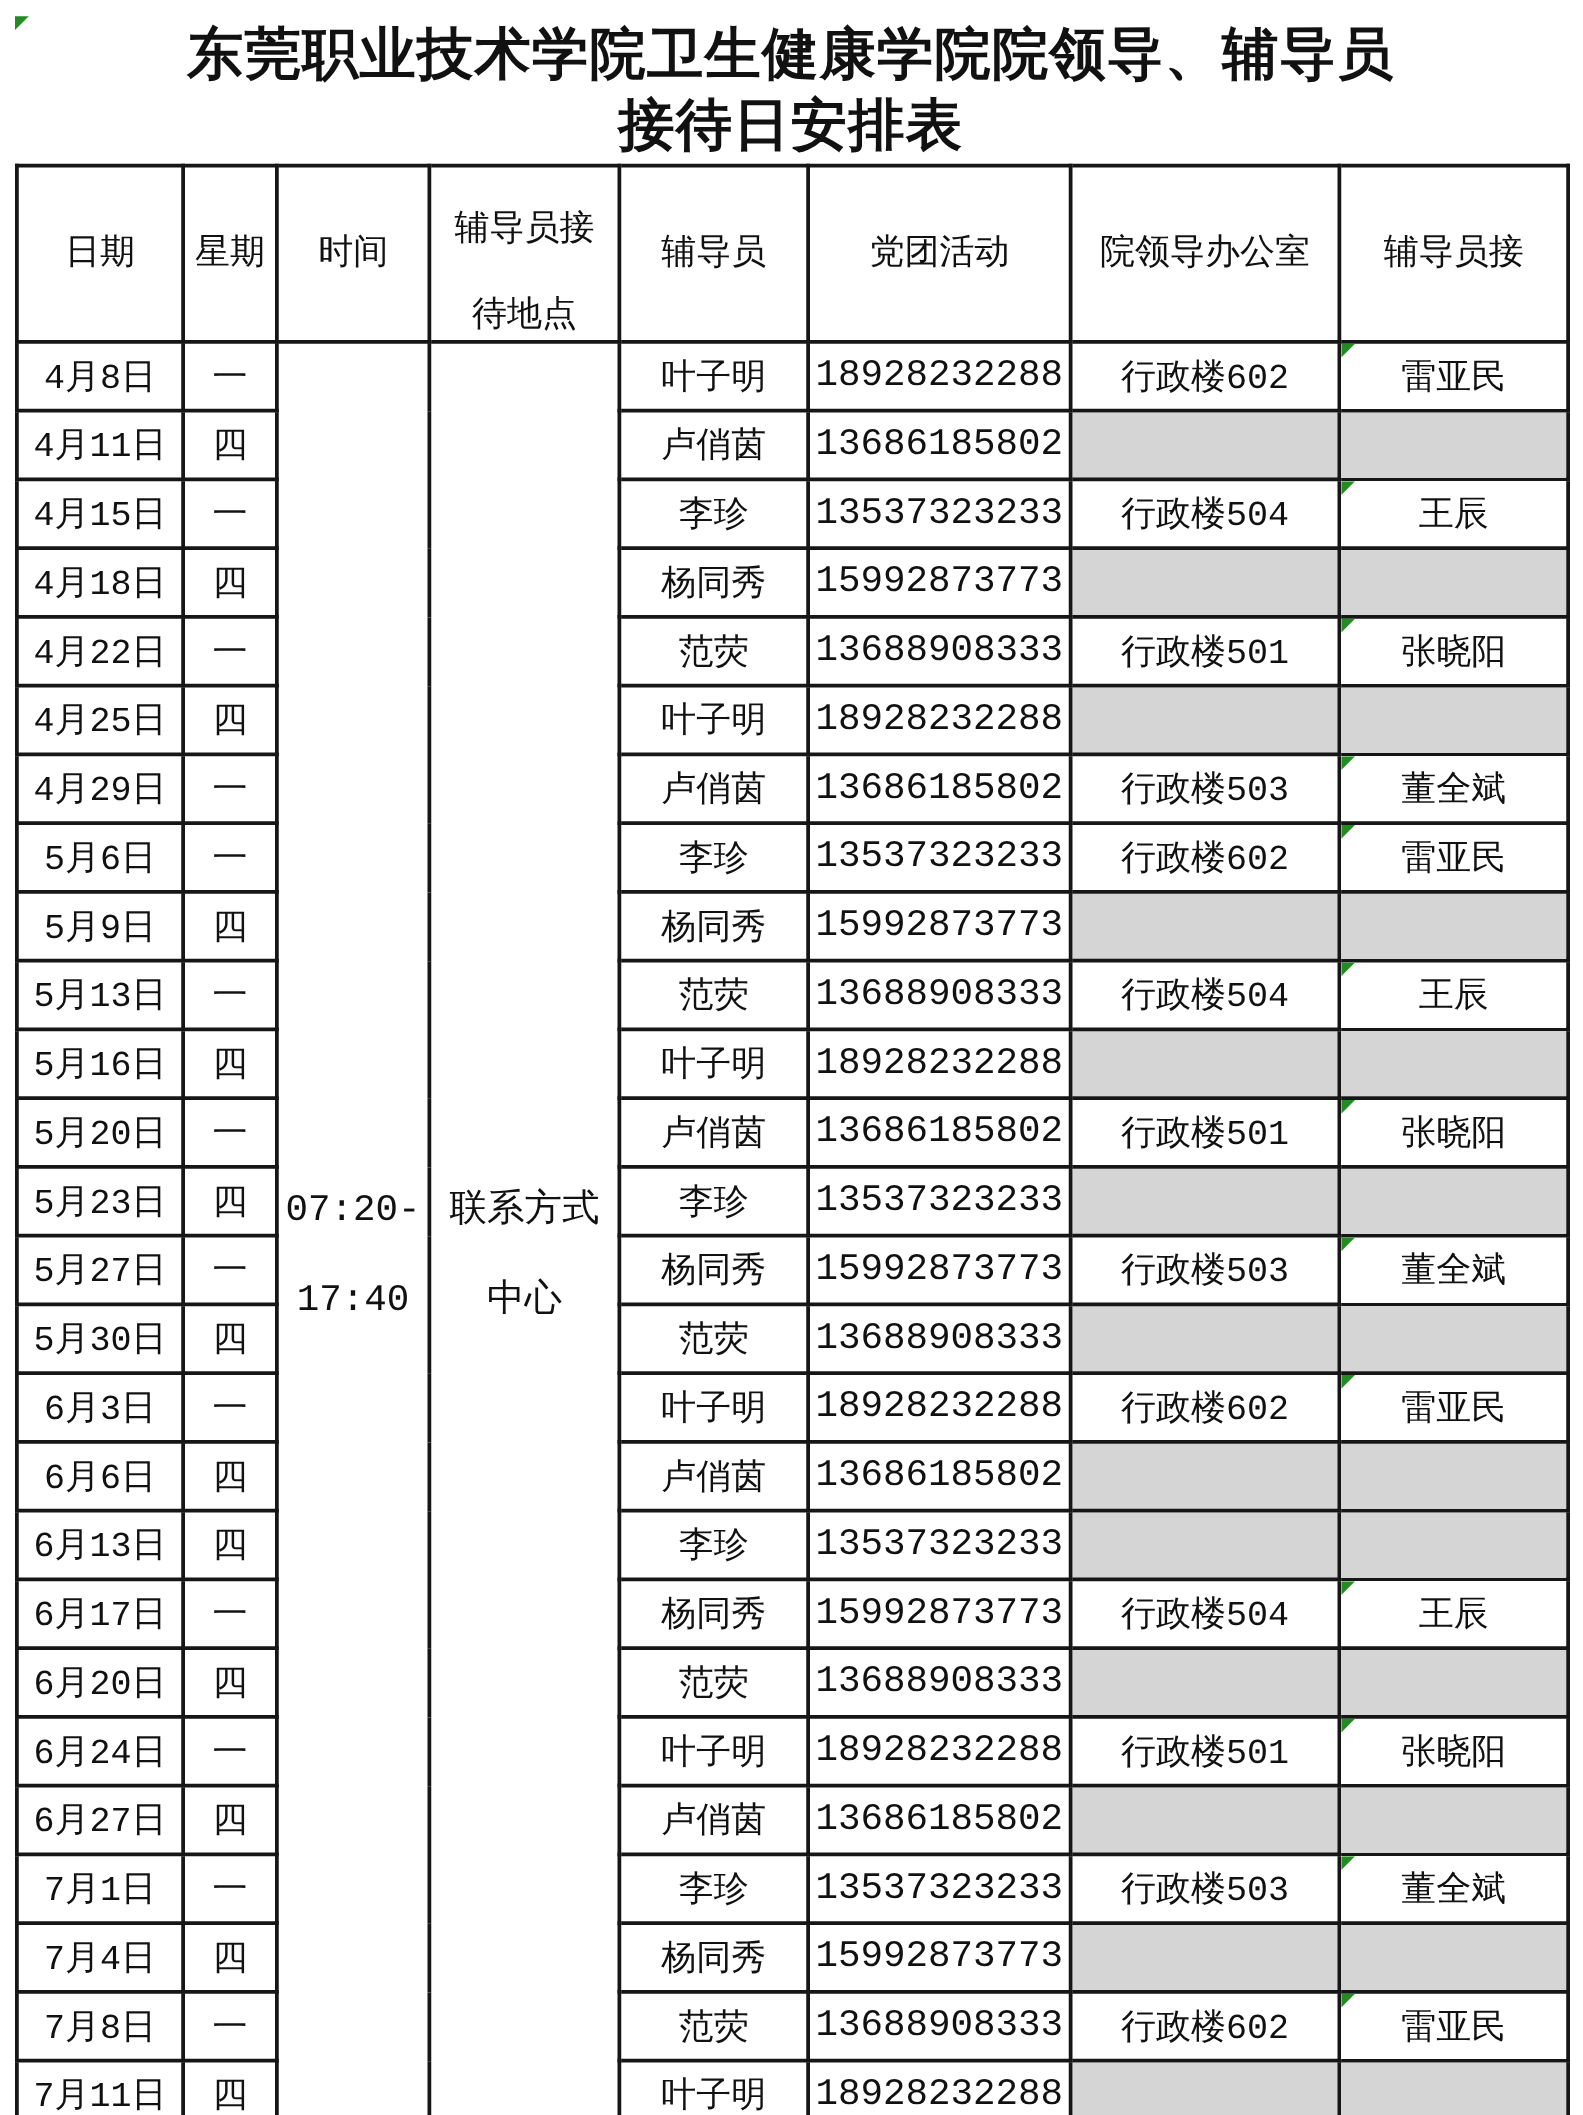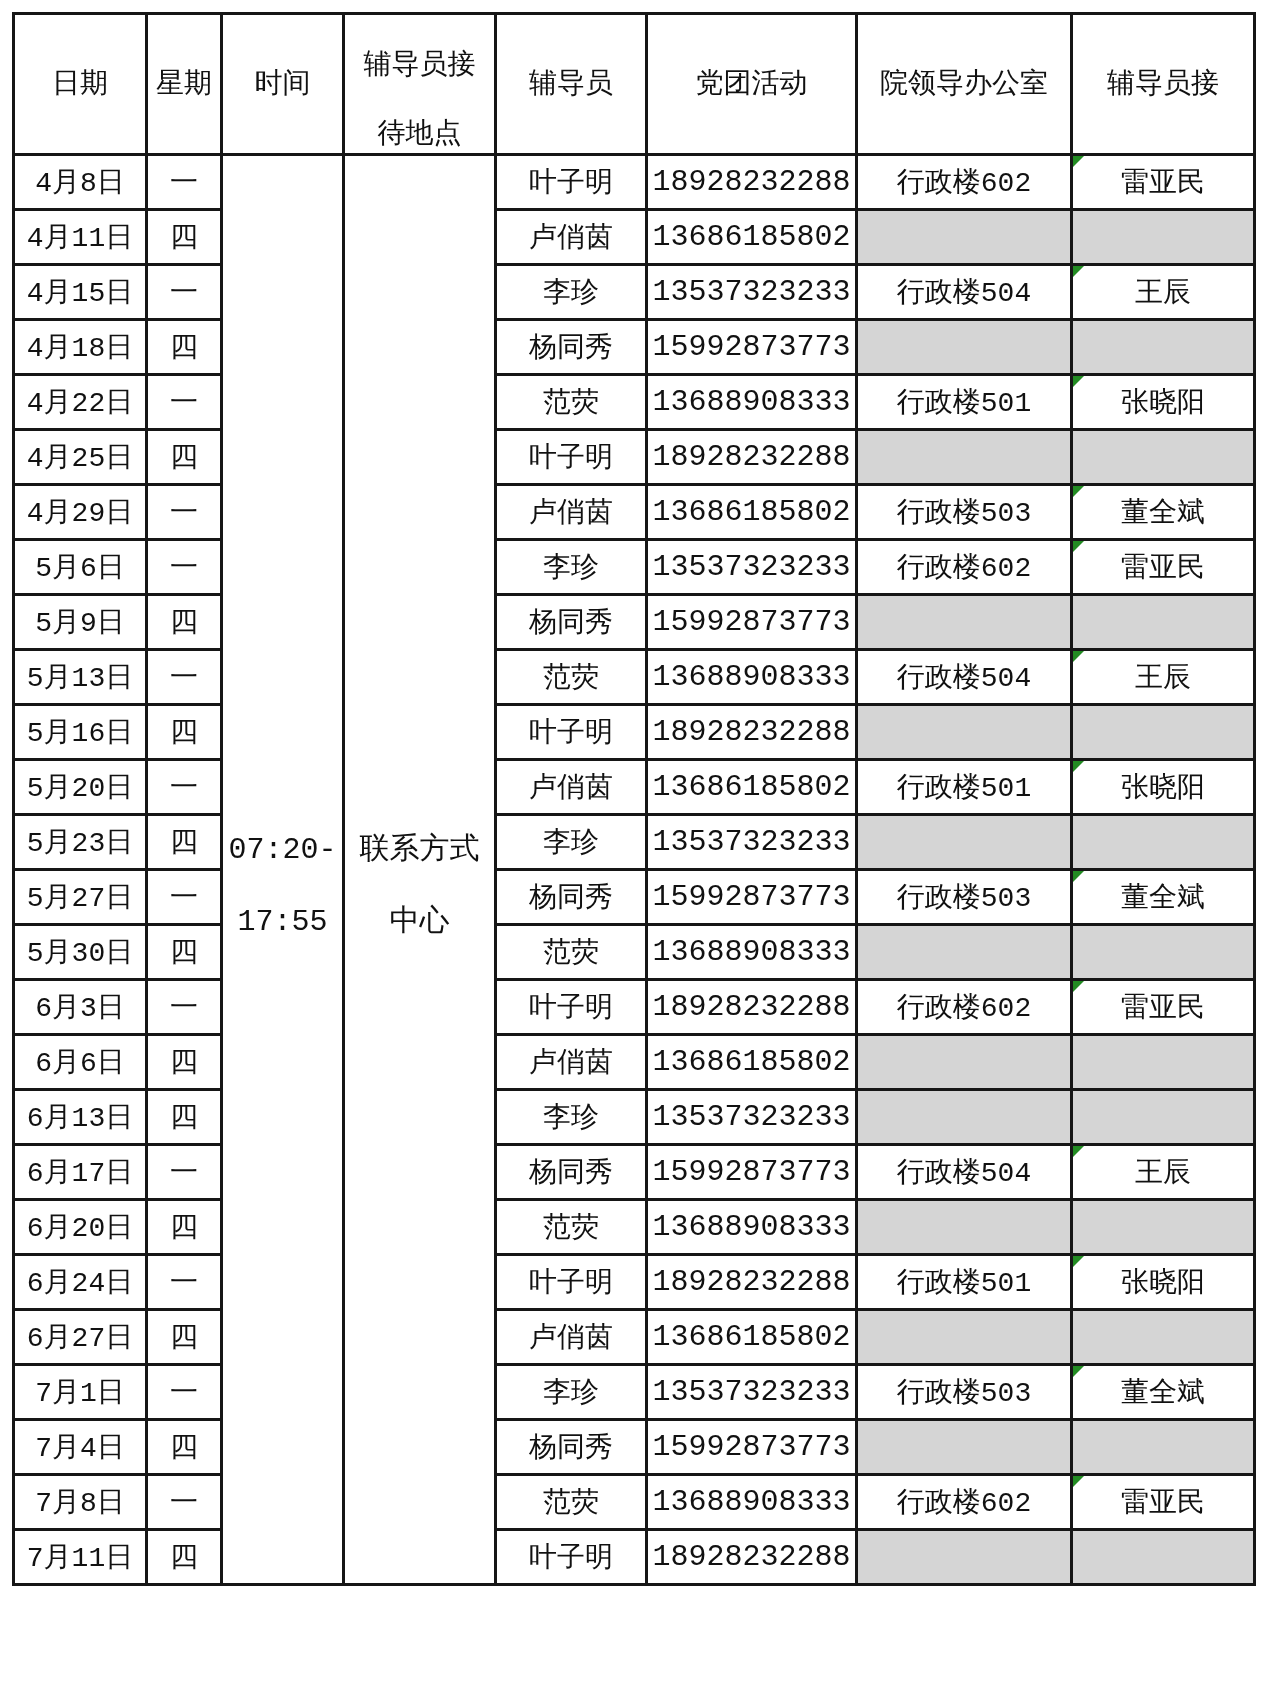--- a/index.html
+++ b/index.html
@@ -31,20 +31,25 @@
   td.gray{background:#d5d5d5;}
   td.rel{position:relative;}
   .hline{display:block;margin-top:32px;}
 </style>
 </head>
 <body>
 
 <div class="canvas">
   <div class="sheet">
 
+    <div class="title-block">
+      <span class="tri title-tri"></span>
+      <span class="title-line">东莞职业技术学院卫生健康学院院领导、辅导员</span>
+      <span class="title-line">接待日安排表</span>
+    </div>
 
     <table class="schedule">
       <colgroup>
         <col style="width:133px">
           <col style="width:75px">
           <col style="width:122px">
           <col style="width:152px">
         <col style="width:151px">
           <col style="width:210px">
           <col style="width:215px">
@@ -64,21 +69,21 @@
           <th>院领导办公室</th>
           <th>辅导员接</th>
         </tr>
       </thead>
       <tbody>
   <tr>
     <td>4月8日</td>
     <td>一</td>
     <td class="merged-cell" rowspan="26">
       <span class="hline">07:20-</span>
-      <span class="hline">17:55</span>
+      <span class="hline">17:40</span>
     </td>
     <td class="merged-cell" rowspan="26">
       <span class="hline">联系方式</span>
       <span class="hline">中心</span>
     </td>
     <td>叶子明</td>
     <td class="phone-cell">18928232288</td>
     <td class="office-cell">行政楼602</td>
     <td class="rel leader-cell">
       <span class="tri"></span>

